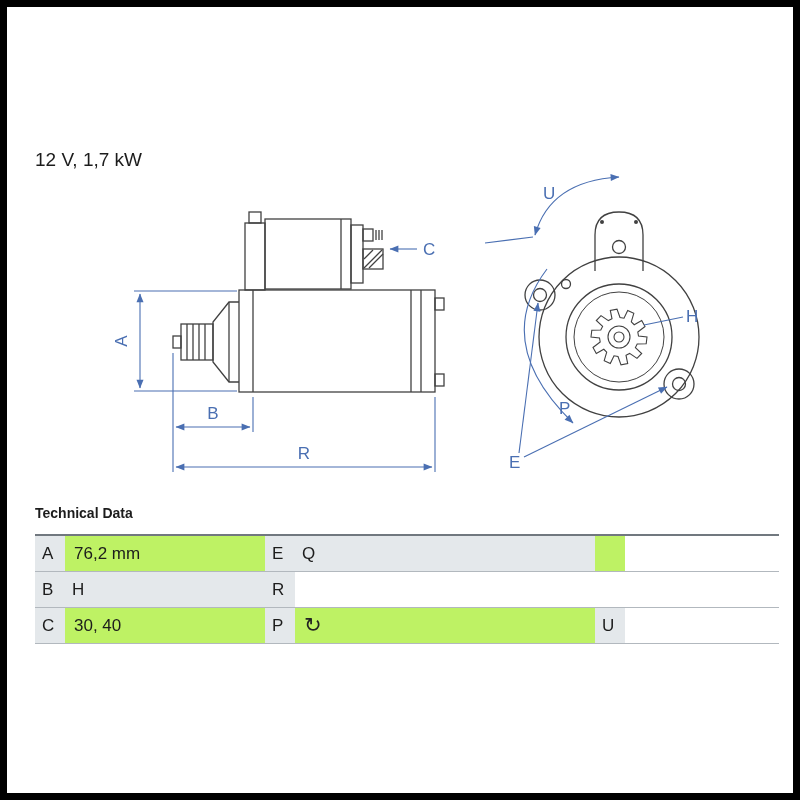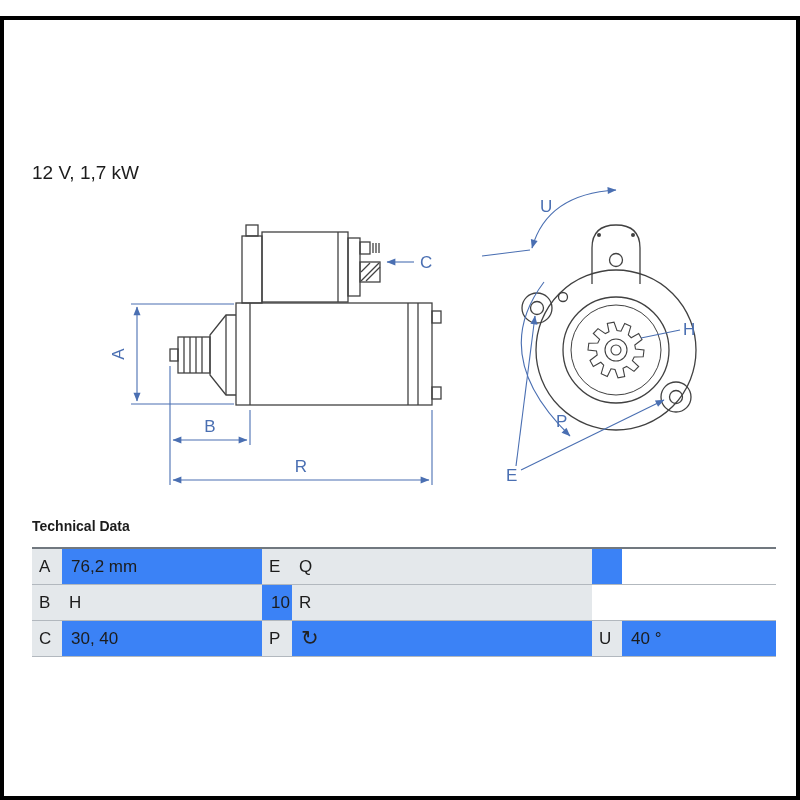--- a/index.html
+++ b/index.html
@@ -1,25 +1,25 @@
 <!DOCTYPE html>
 <html><head>
 <meta charset="utf-8">
 <style>
   html,body{margin:0;padding:0;background:#fff;}
   body{width:800px;height:800px;position:relative;overflow:hidden;
        font-family:"Liberation Sans",sans-serif;color:#1c1c1c;}
-  .page{position:absolute;inset:0;border:4px solid #000000;box-sizing:border-box;margin-top:16px;}
+  .page{position:absolute;inset:0;border:7px solid #000000;box-sizing:border-box;}
   .spec{position:absolute;left:28px;top:142px;font-size:19px;}
   .title{position:absolute;left:28px;top:498px;font-size:14px;font-weight:bold;}
   .table{position:absolute;left:28px;top:527px;width:744px;border-top:2px solid #71787f;}
   .trow{display:grid;grid-template-columns:30px 200px 30px 300px 30px 154px;
         height:35px;border-bottom:1px solid #b2b8be;font-size:17px;}
   .lcell{background:#e4e8eb;display:flex;align-items:center;padding-left:7px;box-sizing:border-box;}
-  .vcell{display:flex;align-items:center;padding-left:9px;box-sizing:border-box;background:#3b82f6;}
+  .vcell{display:flex;align-items:center;padding-left:9px;box-sizing:border-box;background:#bef264;}
   .rot{font-family:"DejaVu Sans",sans-serif;font-size:21px;line-height:1;color:#222;}
   svg text{font-family:"Liberation Sans",sans-serif;}
 </style>
 </head>
 <body>
 
 <div class="page">
 
   <div class="spec">12 V, 1,7 kW</div>
 
@@ -130,28 +130,26 @@
     <div class="trow">
       <div class="lcell">A</div>
       <div class="vcell">76,2 mm</div>
       <div class="lcell">E</div>
       <div class="lcell">Q</div>
       <div class="vcell"></div>
     </div>
     <div class="trow">
       <div class="lcell">B</div>
       <div class="lcell">H</div>
-      <div class="vcell">10</div>
       <div class="lcell">R</div>
     </div>
     <div class="trow">
       <div class="lcell">C</div>
       <div class="vcell">30, 40</div>
       <div class="lcell">P</div>
       <div class="vcell">
         <span class="rot">↻</span>
       </div>
       <div class="lcell">U</div>
-      <div class="vcell">40 °</div>
     </div>
   </div>
 
 </div>
 
 </body></html>

